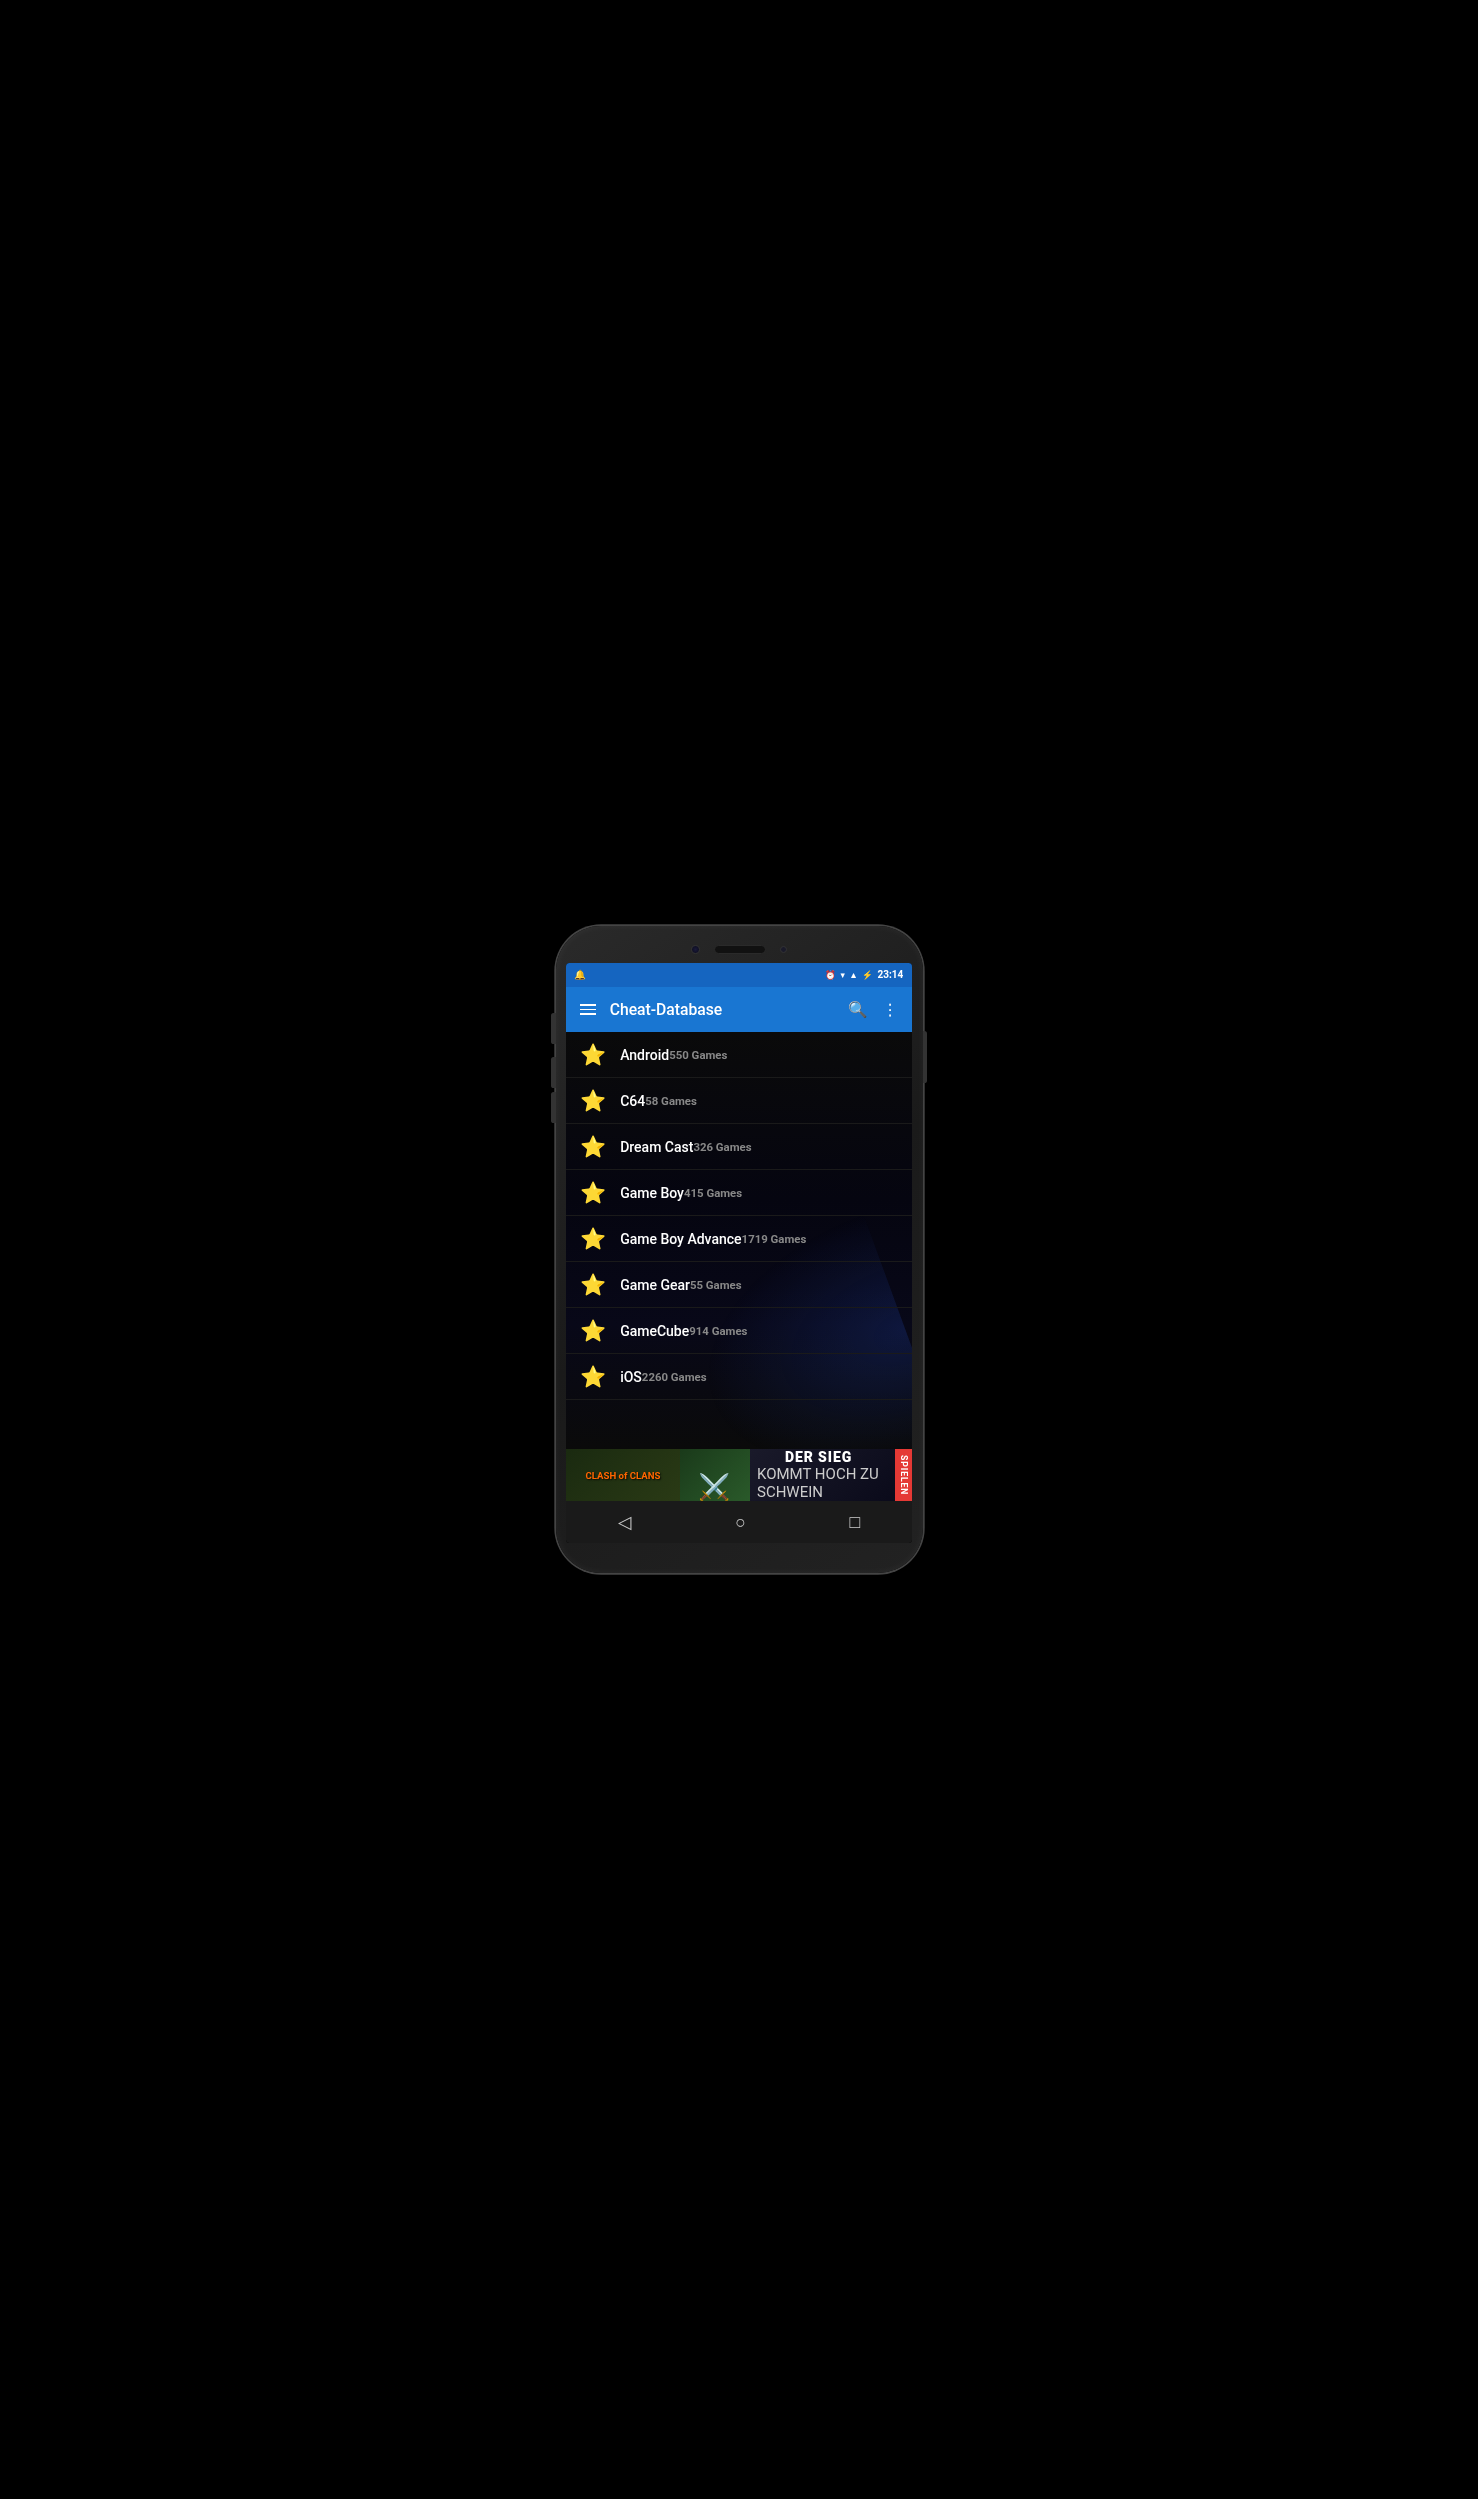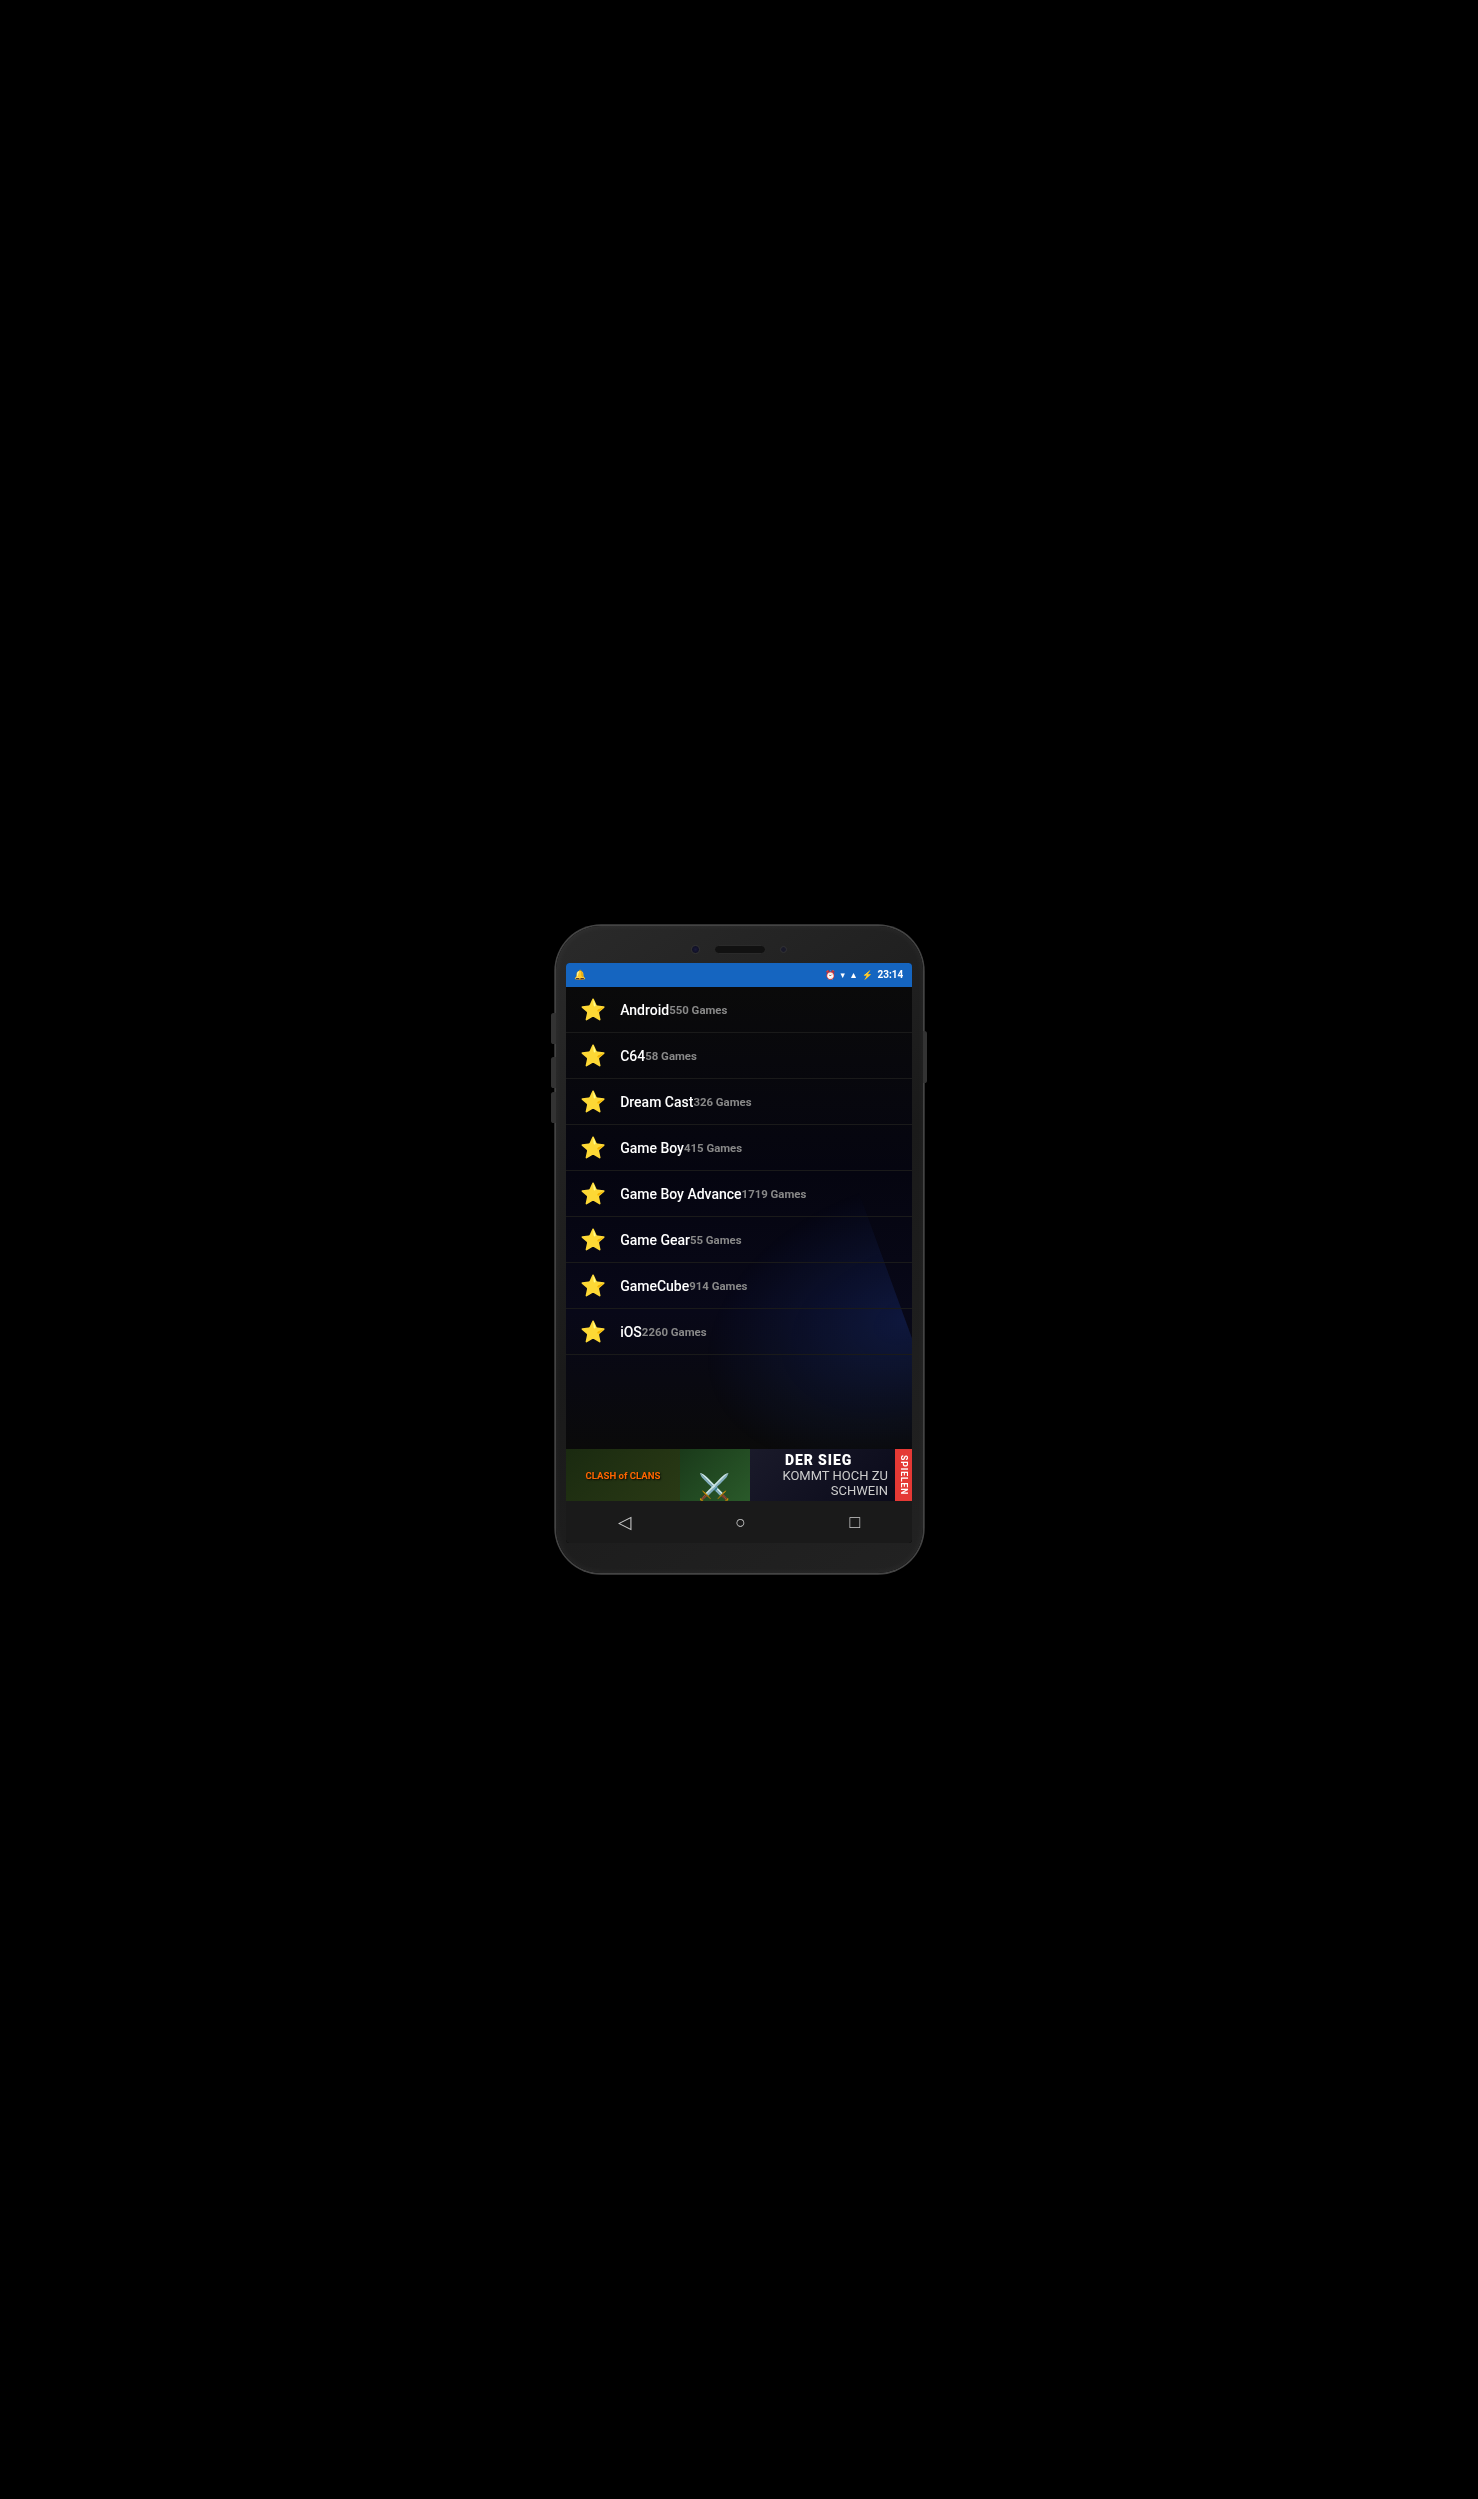--- a/index.html
+++ b/index.html
@@ -292,23 +292,22 @@
       color: white;
       font-size: 14px;
       font-weight: 900;
       letter-spacing: 0.9px;
       text-transform: uppercase;
       margin-left: 28px;
     }
 
     .ad-subtext {
       color: #ccc;
-      font-size: 13px;
+      font-size: 15px;
       text-transform: uppercase;
-      text-align: right;
     }
 
     .ad-cta {
       background: #e53935;
       color: white;
       font-size: 8.7px;
       font-weight: bold;
       writing-mode: vertical-rl;
       text-transform: uppercase;
       padding: 7px 3.5px;
@@ -362,20 +361,32 @@
       </div>
       <div class="status-right">
         <span style="font-size:8.7px;">⏰</span>
         <span style="font-size:8.7px;">▾</span>
         <span style="font-size:8.7px;">▲</span>
         <span style="font-size:8.7px;">⚡</span>
         <span class="status-time">23:14</span>
       </div>
     </div>
 
+    <div class="toolbar">
+      <div class="toolbar-menu">
+        <div class="hamburger-line"></div>
+        <div class="hamburger-line"></div>
+        <div class="hamburger-line"></div>
+      </div>
+      <div class="toolbar-title">Cheat-Database</div>
+      <div class="toolbar-actions">
+        <span class="toolbar-icon">🔍</span>
+        <span class="toolbar-icon">⋮</span>
+      </div>
+    </div>
 
     <div class="content">
 
       <div id="list-container">
           <div class="list-item">
     <span class="star-icon">⭐</span>
     <div class="item-text">
       <span class="item-title">Android</span>
       <span class="item-subtitle">550 Games</span>
     </div>

